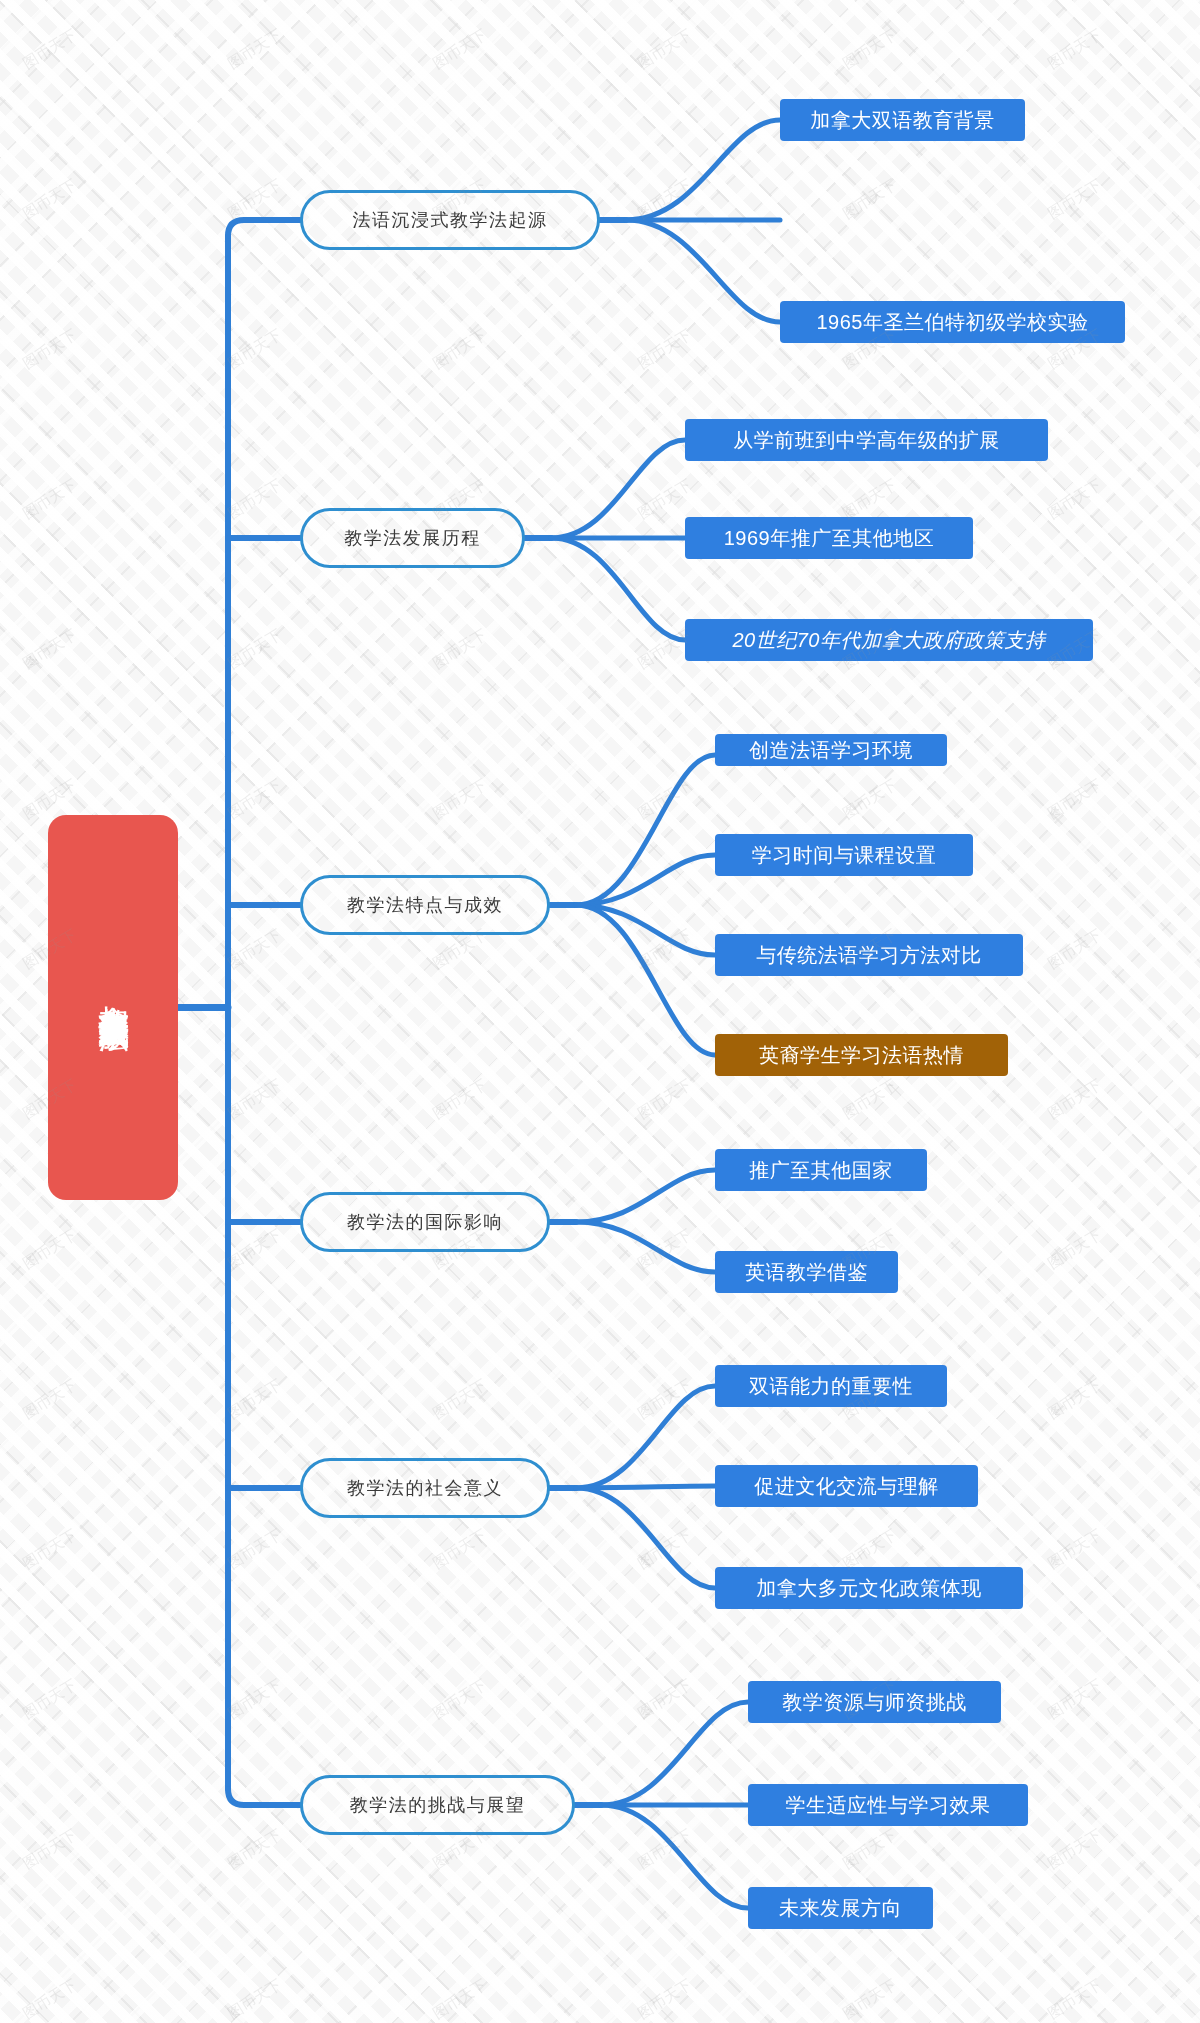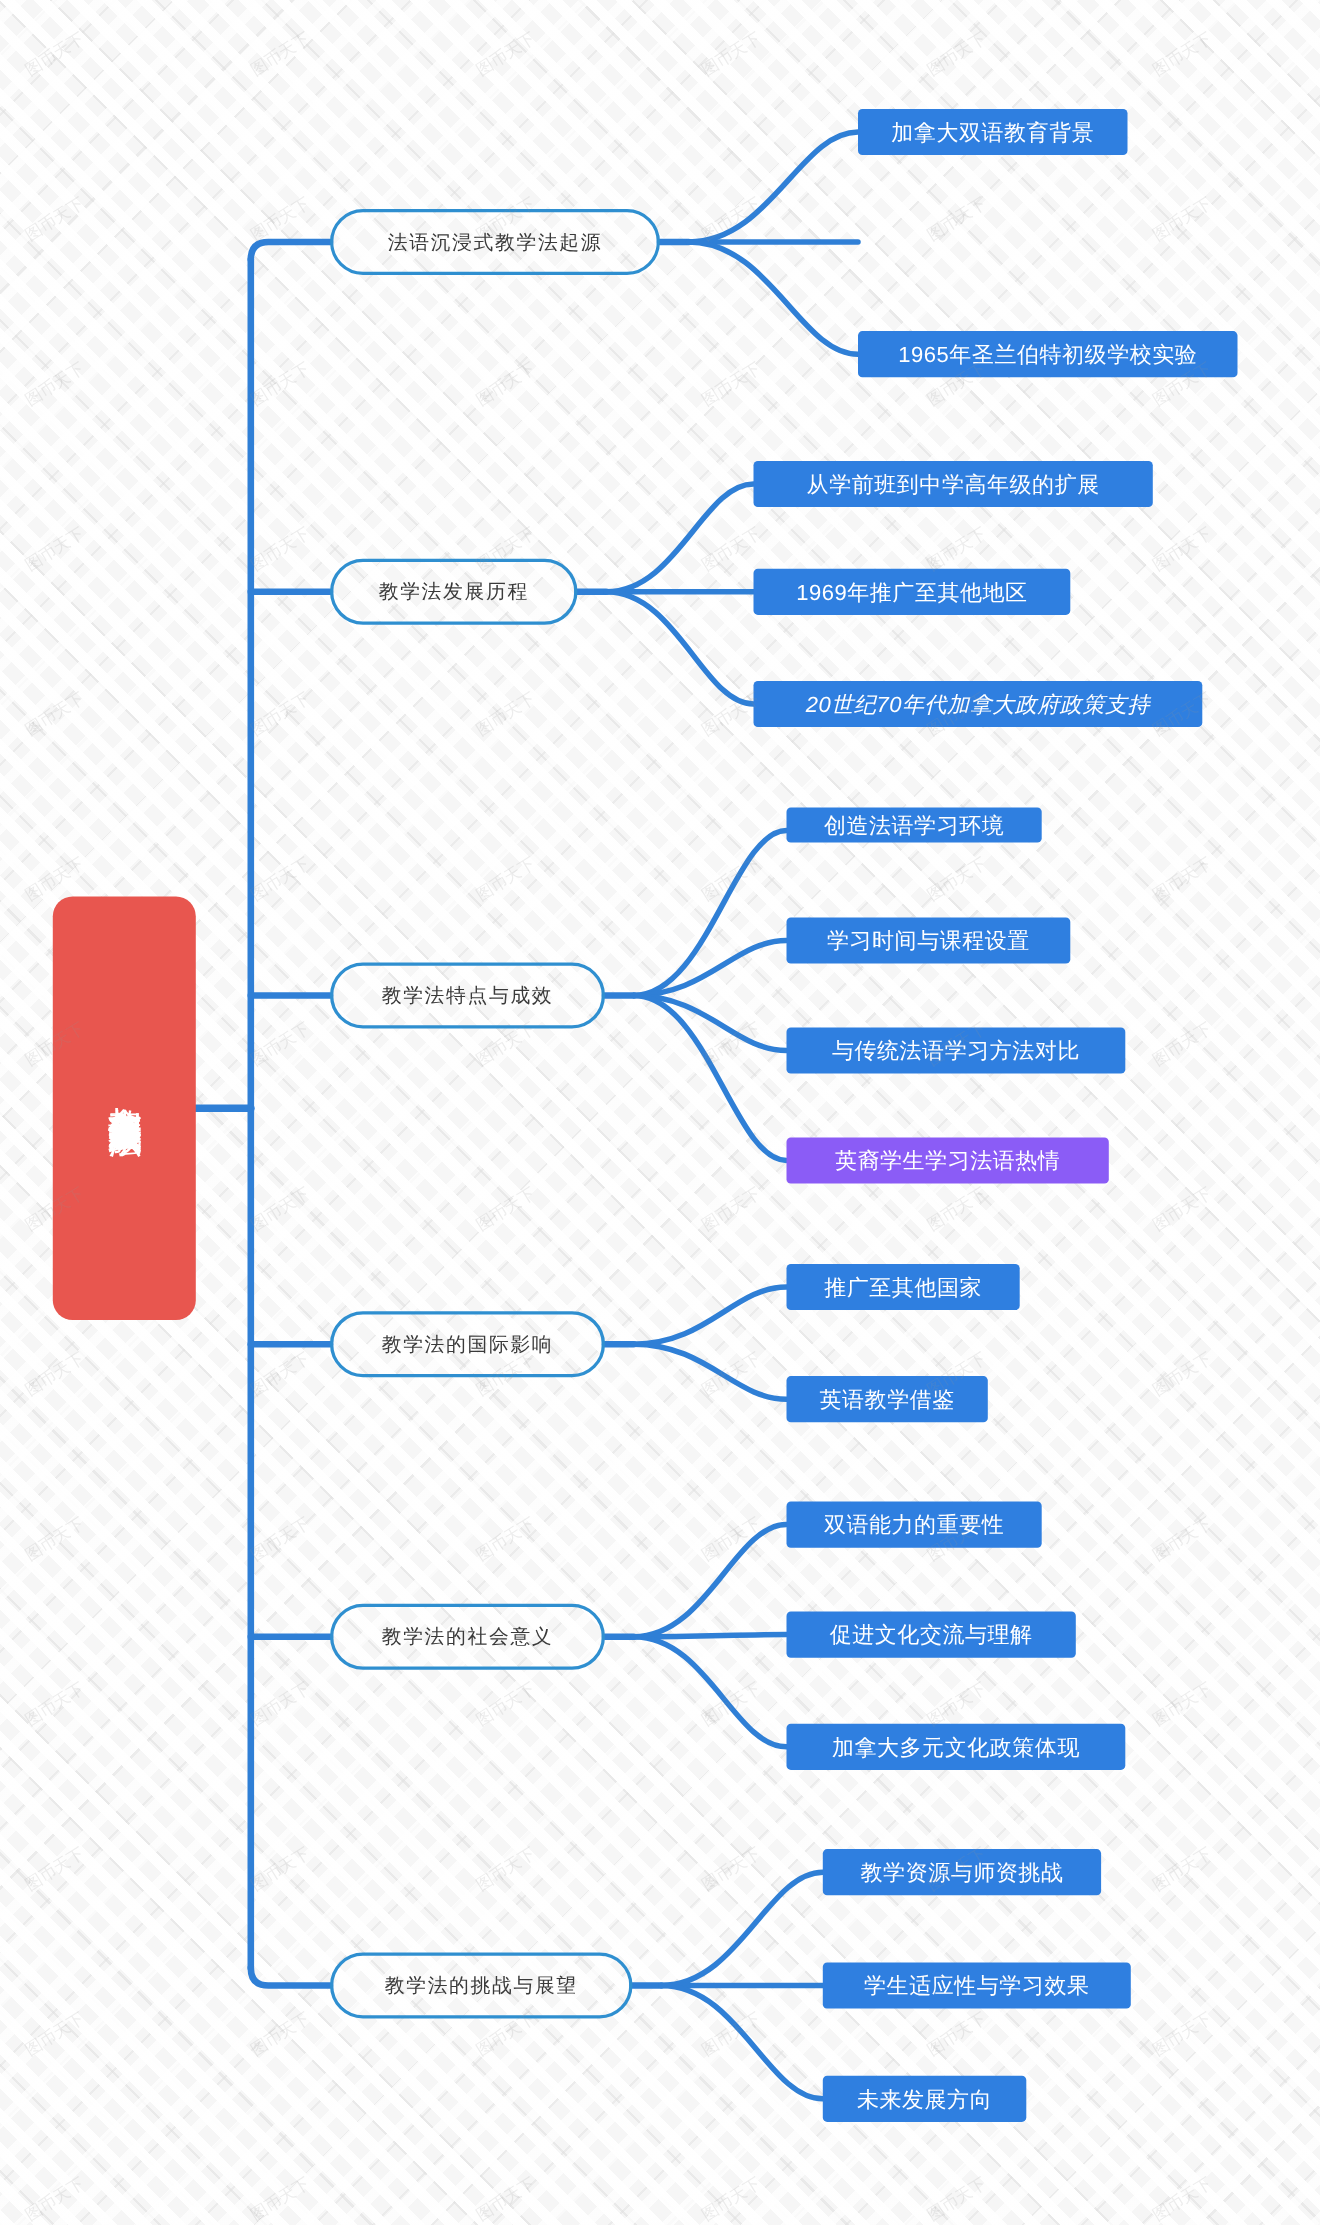--- a/index.html
+++ b/index.html
@@ -157,21 +157,21 @@
     </div>
     <div class="leaf-node" style="left: 715px; top: 734px; min-width: 232px; height: 32px; background: rgb(47, 127, 224); color: rgb(255, 255, 255);">
       <span>创造法语学习环境</span>
     </div>
     <div class="leaf-node" style="left: 715px; top: 834px; min-width: 258px; height: 42px; background: rgb(47, 127, 224); color: rgb(255, 255, 255);">
       <span>学习时间与课程设置</span>
     </div>
     <div class="leaf-node" style="left: 715px; top: 934px; min-width: 308px; height: 42px; background: rgb(47, 127, 224); color: rgb(255, 255, 255);">
       <span>与传统法语学习方法对比</span>
     </div>
-    <div class="leaf-node" style="left: 715px; top: 1034px; min-width: 293px; height: 42px; background: #8b5cf6; color: rgb(255, 255, 255);">
+    <div class="leaf-node" style="left: 715px; top: 1034px; min-width: 293px; height: 42px; background: #a16207; color: rgb(255, 255, 255);">
       <span>英裔学生学习法语热情</span>
     </div>
     <div class="branch-node" style="left: 300px; top: 1192px; width: 250px; height: 60px; border-color: rgb(47, 143, 208); color: rgb(58, 58, 58);">
       <span>教学法的国际影响</span>
     </div>
     <div class="leaf-node" style="left: 715px; top: 1149px; min-width: 212px; height: 42px; background: rgb(47, 127, 224); color: rgb(255, 255, 255);">
       <span>推广至其他国家</span>
     </div>
     <div class="leaf-node" style="left: 715px; top: 1251px; min-width: 183px; height: 42px; background: rgb(47, 127, 224); color: rgb(255, 255, 255);">
       <span>英语教学借鉴</span>

